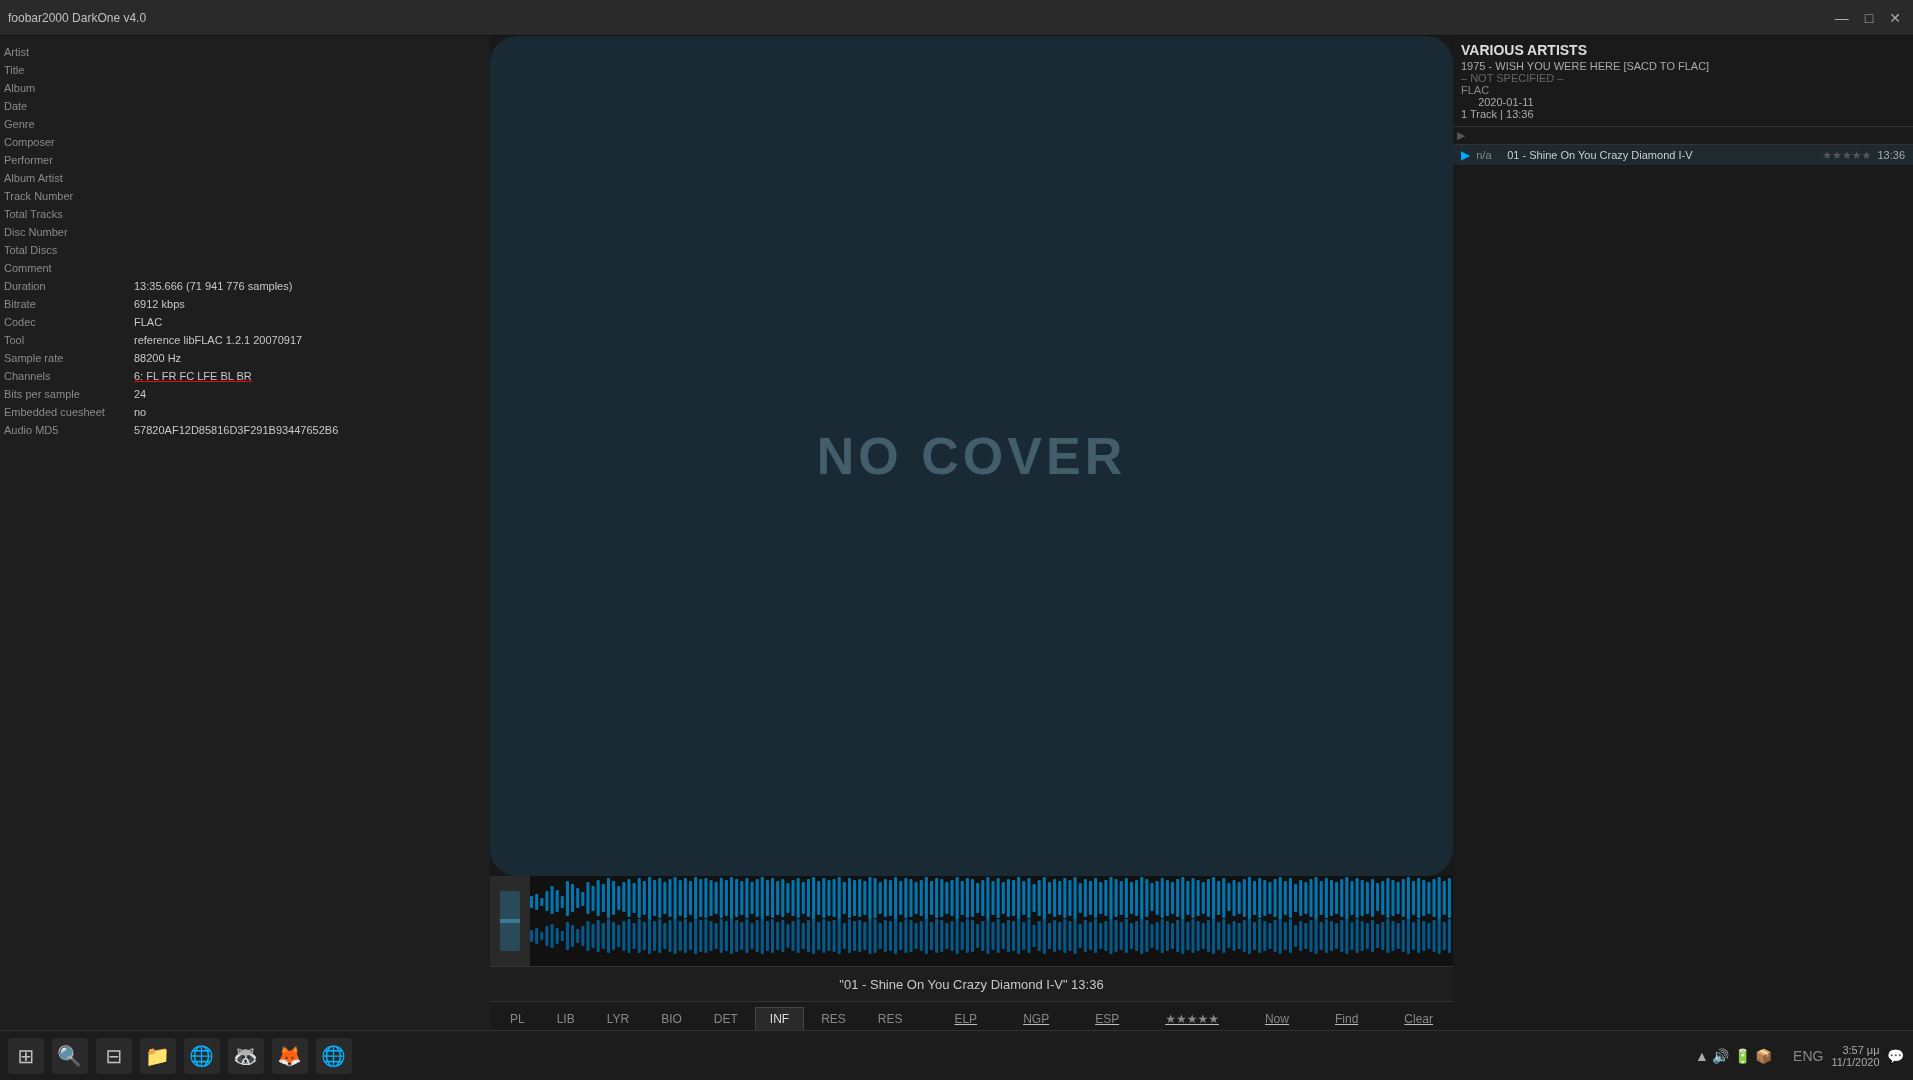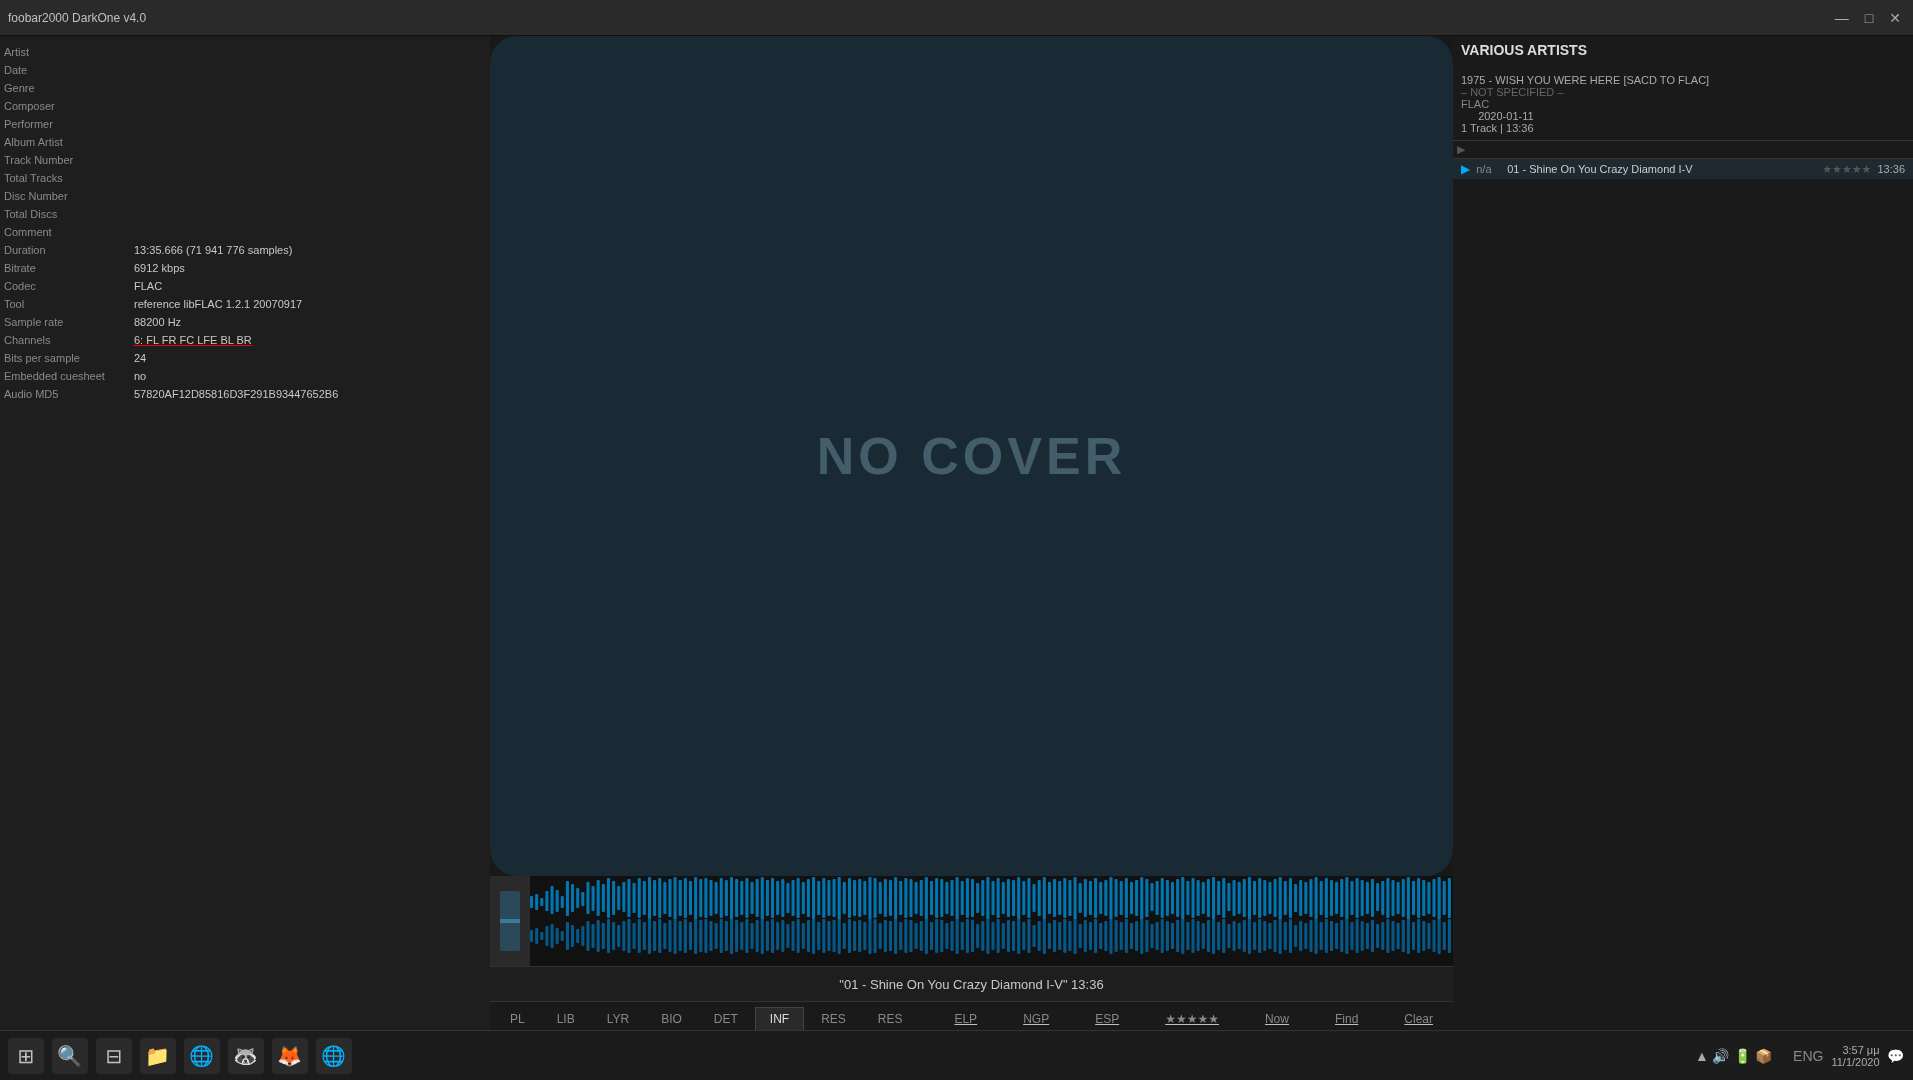--- a/index.html
+++ b/index.html
@@ -191,21 +191,21 @@
       flex: 1;
     }
     #playlist-artist {
       color: #ddd;
       font-size: 14px;
       font-weight: bold;
     }
     #playlist-album-line {
       color: #aaa;
       font-size: 11px;
-      margin-top: 16px;
+      margin-top: 2px;
     }
     #playlist-codec {
       color: #888;
       font-size: 11px;
     }
     #playlist-date-col {
       text-align: right;
       color: #aaa;
       font-size: 11px;
     }
@@ -503,20 +503,28 @@
     <span class="titlebar-btn">✕</span>
   </div>
 </div>
 
 <div id="main">
 
   <div id="left-panel">
     <div id="metadata-rows">
     <div class="meta-row">
           <div class="meta-label">Artist</div>
+          <div class="meta-value"></div>
+        </div>
+        <div class="meta-row">
+          <div class="meta-label">Title</div>
+          <div class="meta-value"></div>
+        </div>
+        <div class="meta-row">
+          <div class="meta-label">Album</div>
           <div class="meta-value"></div>
         </div>
         <div class="meta-row">
           <div class="meta-label">Date</div>
           <div class="meta-value"></div>
         </div>
         <div class="meta-row">
           <div class="meta-label">Genre</div>
           <div class="meta-value"></div>
         </div>

